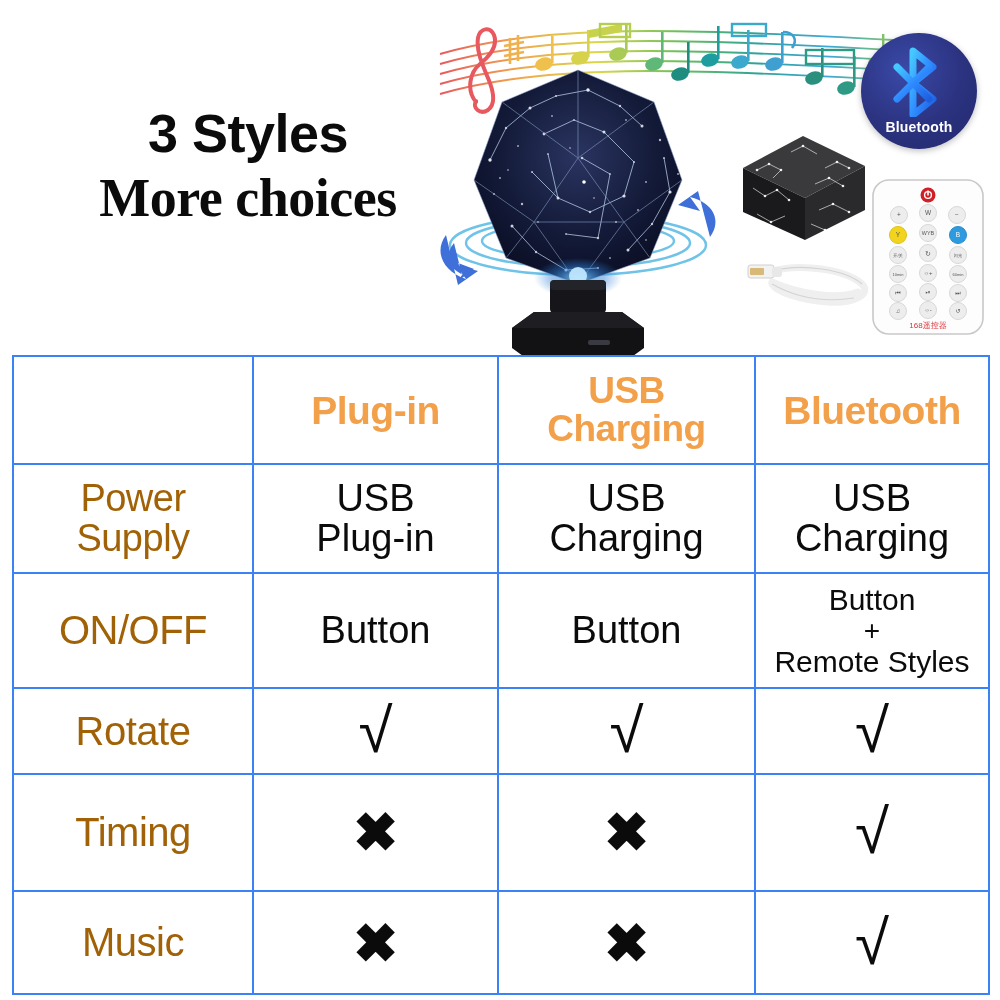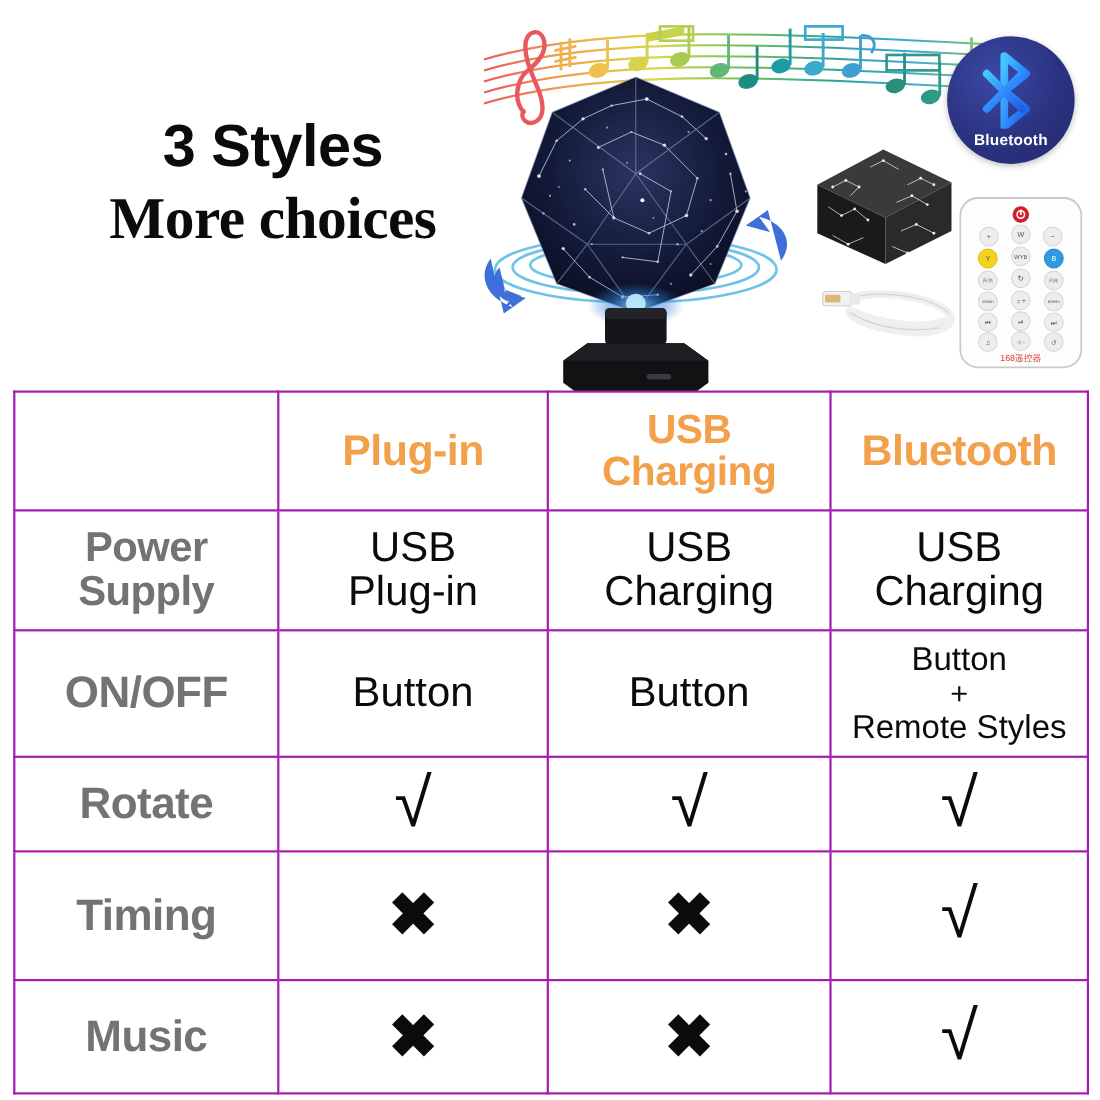--- a/index.html
+++ b/index.html
@@ -53,21 +53,21 @@
 
   
   .remote{position:absolute;left:869px;top:178px;width:118px;height:158px;}
 
   
   .tablewrap{position:absolute;left:12px;top:355px;width:976px;height:640px;}
   table.spec{
     width:976px;height:640px;border-collapse:collapse;table-layout:fixed;
   }
   table.spec td{
-    border:2px solid #a21caf;
+    border:2px solid #3b82f6;
     text-align:center;vertical-align:middle;
     padding:2px 4px;
   }
   col.c0{width:240px;}
   col.c1{width:245px;}
   col.c2{width:257px;}
   col.c3{width:234px;}
 
   tr.hrow{height:107px;}
   tr.r-power{height:108px;}
@@ -76,21 +76,21 @@
   tr.r-timing{height:116px;}
   tr.r-music{height:102px;}
 
   .hdr{
     color:#F2A04A;font-weight:bold;font-size:39px;line-height:1.0;
     letter-spacing:-0.5px;
   }
   .hdr.two{font-size:37px;line-height:1.02;}
 
   .rowlabel{
-    color:#737373;font-weight:bold;font-size:40px;line-height:1.02;
+    color:#a16207;font-weight:normal;font-size:40px;line-height:1.02;
     letter-spacing:-0.5px;
   }
   .rowlabel.two{font-size:38px;line-height:1.03;}
 
   .cell{color:#0b0b0b;font-size:38px;line-height:1.05;font-weight:normal;}
   .cell.small{font-size:30px;line-height:1.12;}
   .cell .plus{font-size:28px;display:block;line-height:1.0;}
 
   .mark-check{
     color:#0b0b0b;font-size:62px;line-height:1;font-weight:normal;

